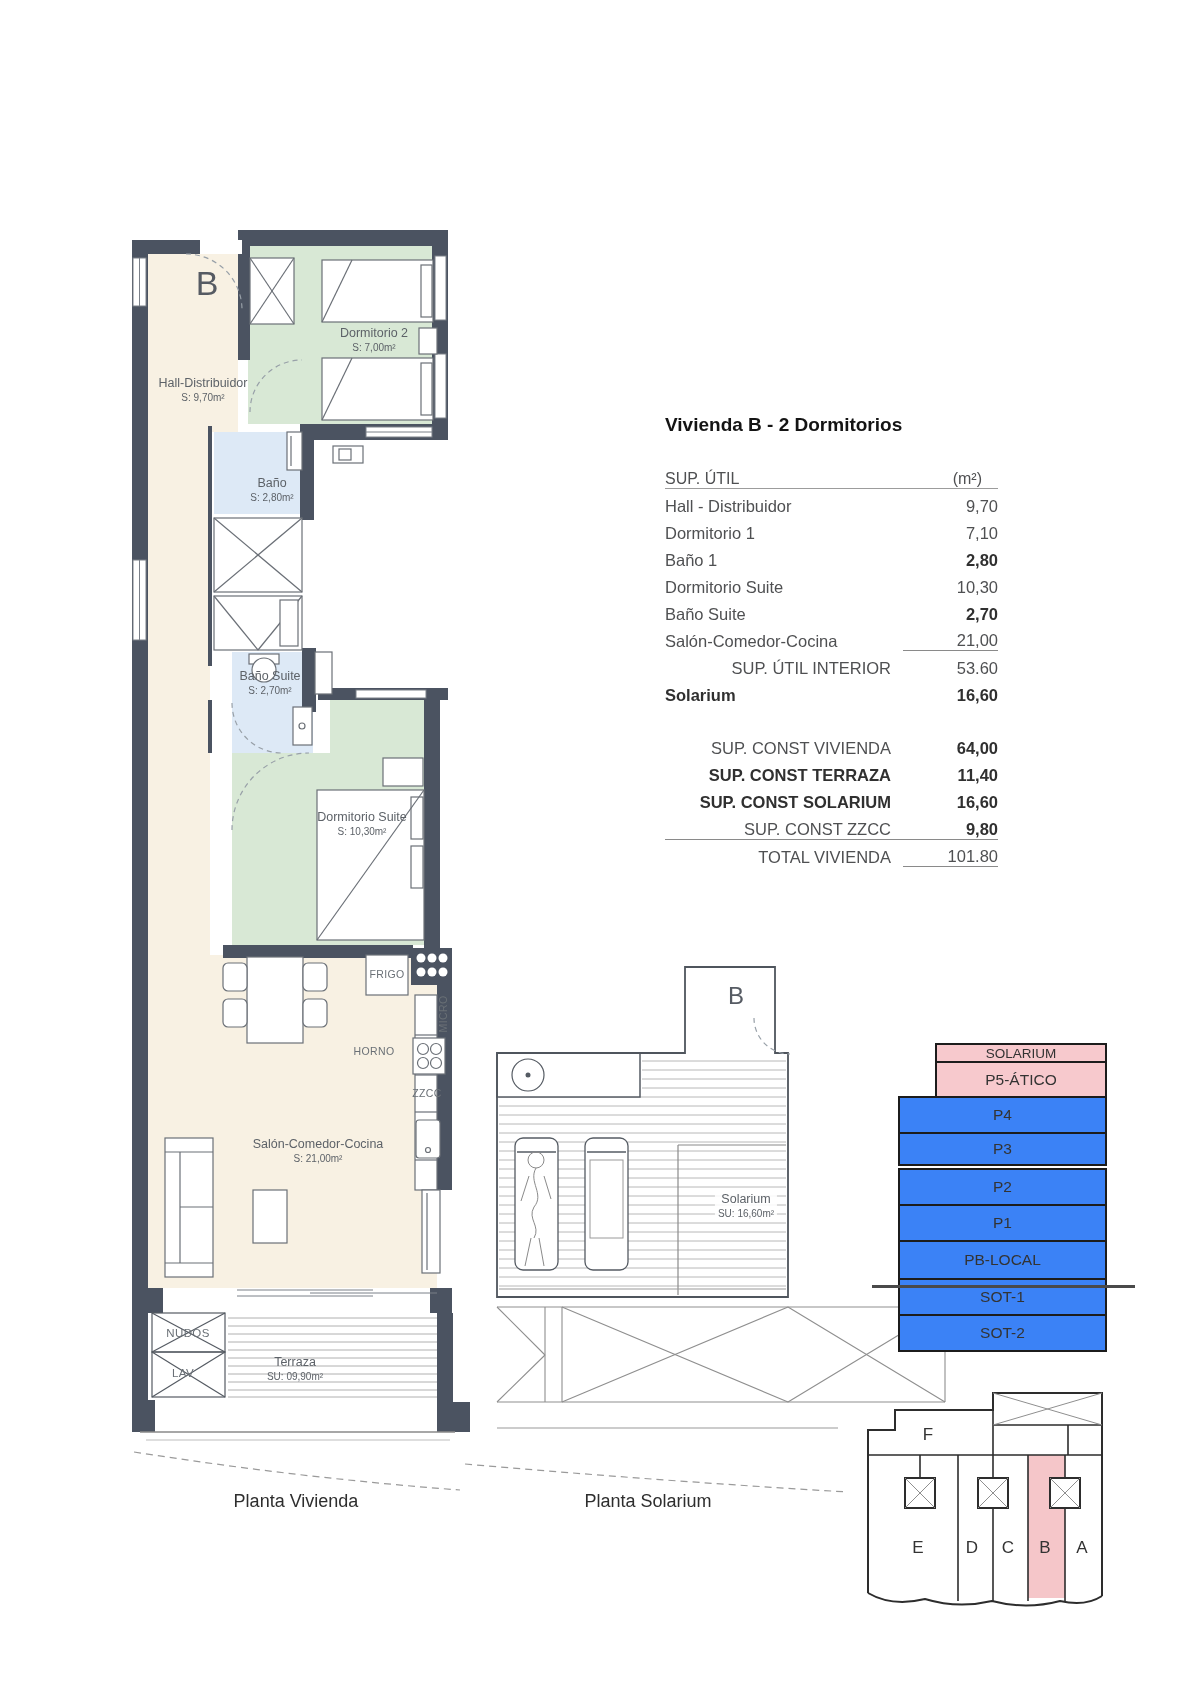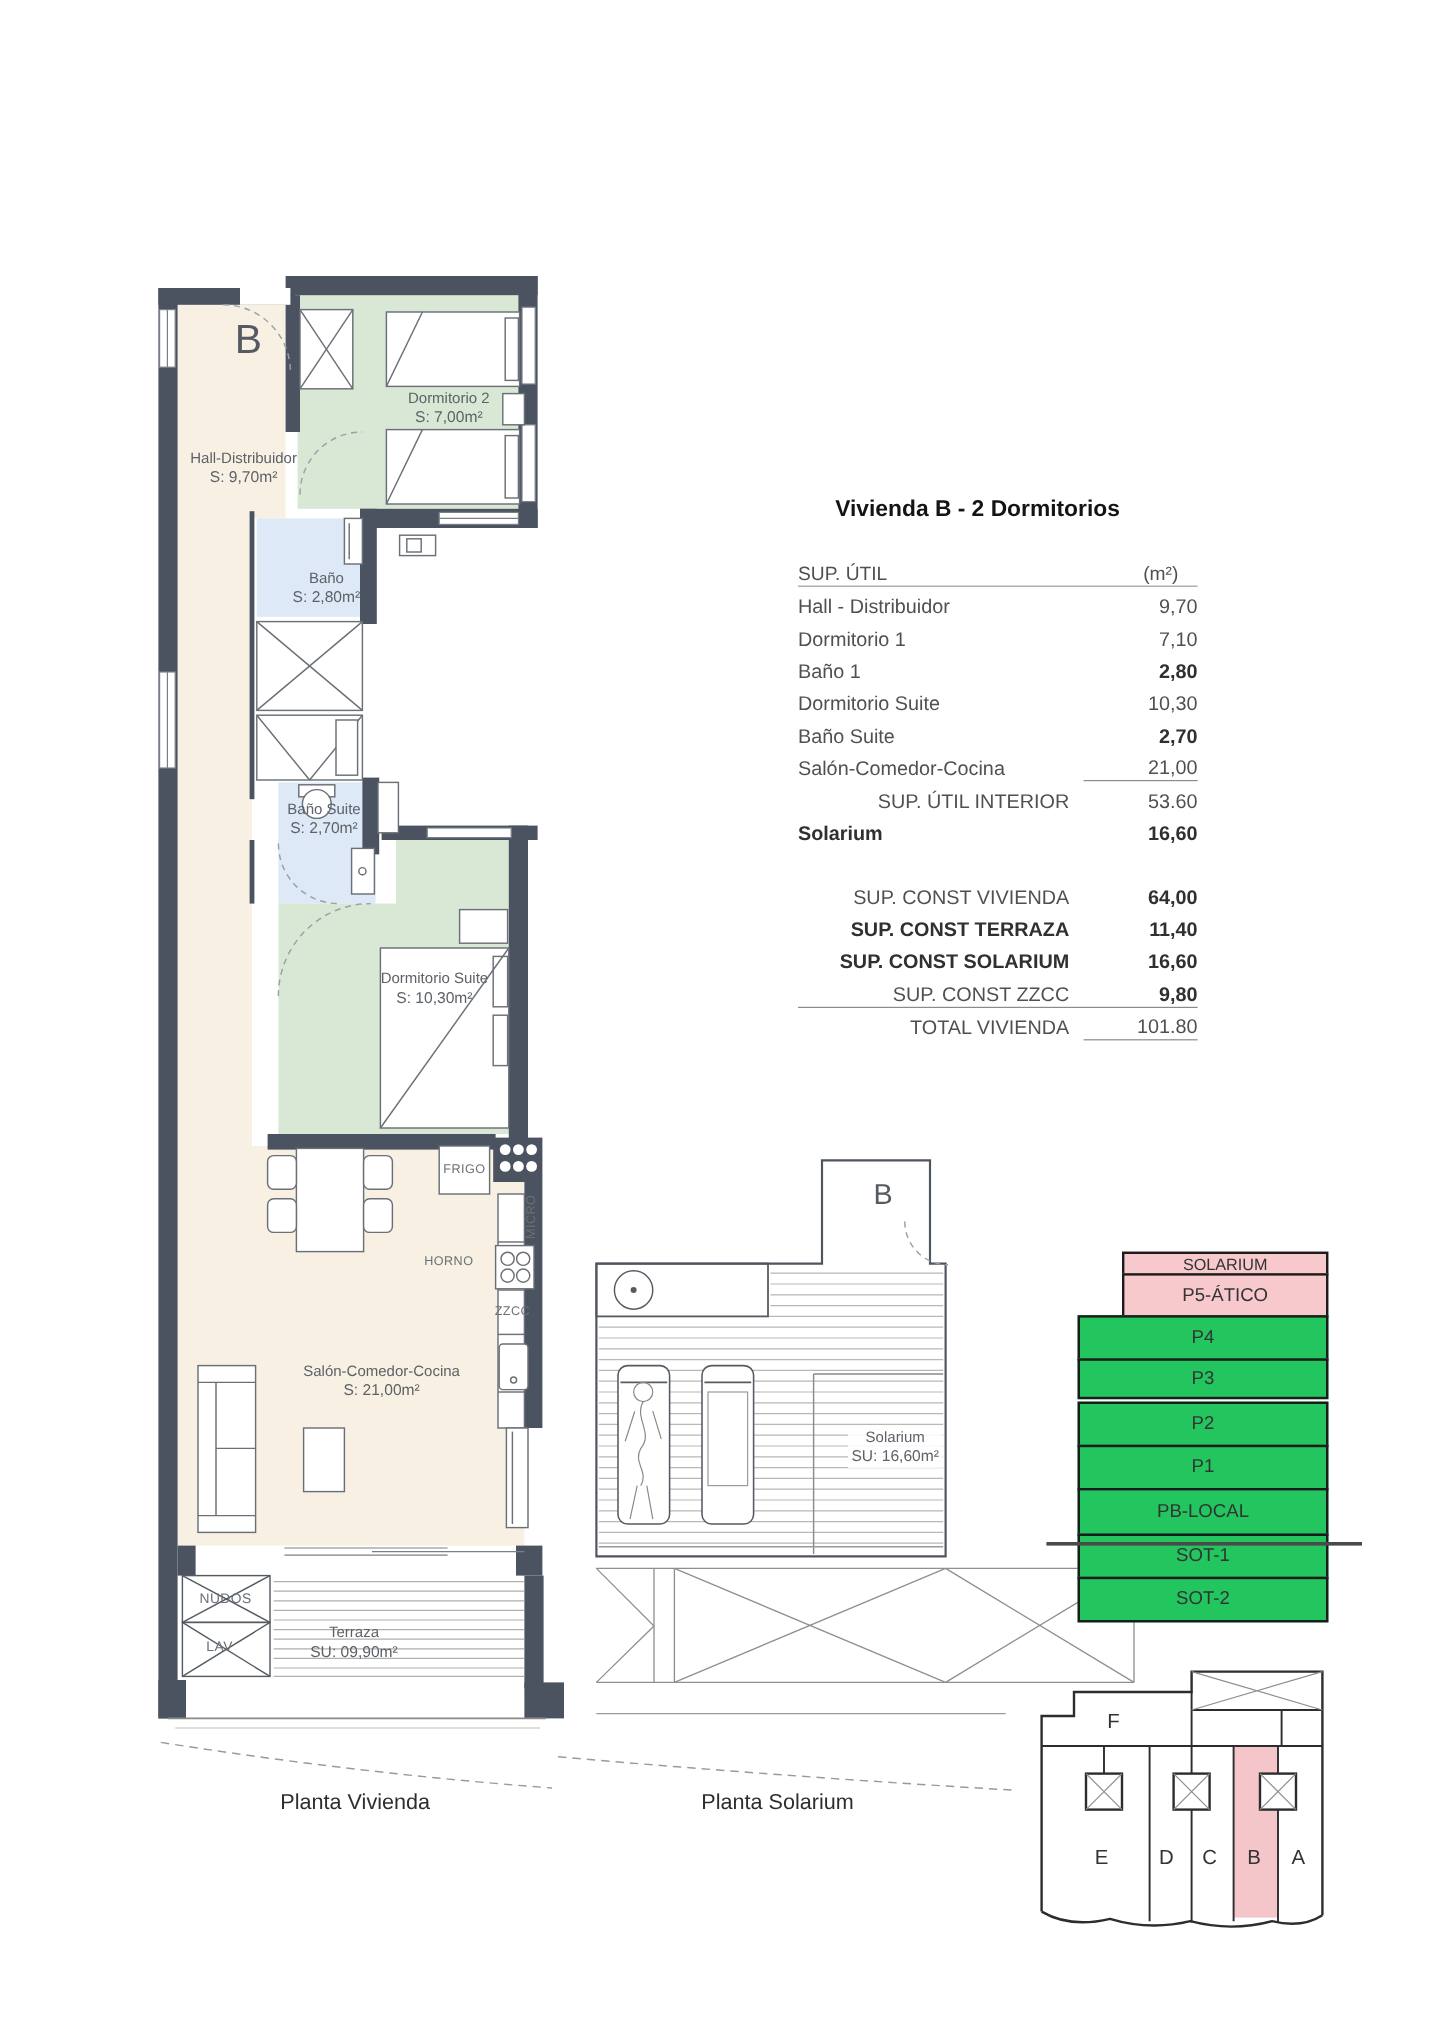--- a/index.html
+++ b/index.html
@@ -2,45 +2,45 @@
 <html><head>
 <meta charset="utf-8">
 <style>
   html,body{margin:0;padding:0;background:#e8e8e8;}
   .page{position:relative;width:1200px;height:1697px;background:#ffffff;overflow:hidden;
         font-family:"Liberation Sans", sans-serif;}
   .abs{position:absolute;}
   .lbl{position:absolute;transform:translate(-50%,-50%);text-align:center;
        color:#5d6268;line-height:1.3;white-space:nowrap;}
   .room-name{font-size:12.5px;}
-  .room-area{font-size:13px;}
+  .room-area{font-size:10px;}
   .tiny{font-size:10.5px;color:#6a7076;letter-spacing:.4px;}
   .rot{transform:translate(-50%,-50%) rotate(-90deg);}
   .big-letter{font-size:34px;color:#565b63;font-weight:400;}
   .mid-letter{font-size:24px;color:#565b63;}
   .caption{font-size:18px;color:#2e2e2e;}
   .bg-white{background:rgba(255,255,255,.88);padding:1px 3px;}
 
   
   .table-wrap{position:absolute;left:665px;top:462px;width:333px;color:#4f5052;}
   .t-row{display:flex;align-items:flex-end;height:27px;font-size:16.5px;}
   .t-head{height:26px;border-bottom:1.5px solid #9c9c9c;font-size:16px;}
   .t-label{flex:1;text-align:left;}
   .t-label.r{text-align:right;padding-right:12px;}
   .t-val{width:95px;text-align:right;}
   .t-val.u{border-bottom:1.5px solid #8a8a8a;}
   .t-unit{width:95px;text-align:right;padding-right:16px;}
   .b{font-weight:bold;color:#303030;}
   .gap{height:26px;}
   .t-top{border-top:1.5px solid #8a8a8a;}
 
-  .title{position:absolute;left:696px;top:414px;font-size:19px;font-weight:bold;color:#141414;}
+  .title{position:absolute;left:665px;top:414px;font-size:19px;font-weight:bold;color:#141414;}
 
   
-  .stack-box{position:absolute;box-sizing:border-box;border:2px solid #1c1c1c;background:#22c55e;
+  .stack-box{position:absolute;box-sizing:border-box;border:2px solid #1c1c1c;background:#3b82f6;
              display:flex;align-items:center;justify-content:center;font-size:15.5px;color:#333;}
   .stack-box.pink{background:#f7c9cd;}
   .ground-line{position:absolute;left:872px;top:1285px;width:263px;height:2.5px;background:#4a4a4a;}
 
   .kp-letter{font-size:17px;color:#333;}
 </style>
 </head>
 <body>
 
 <div class="page">

